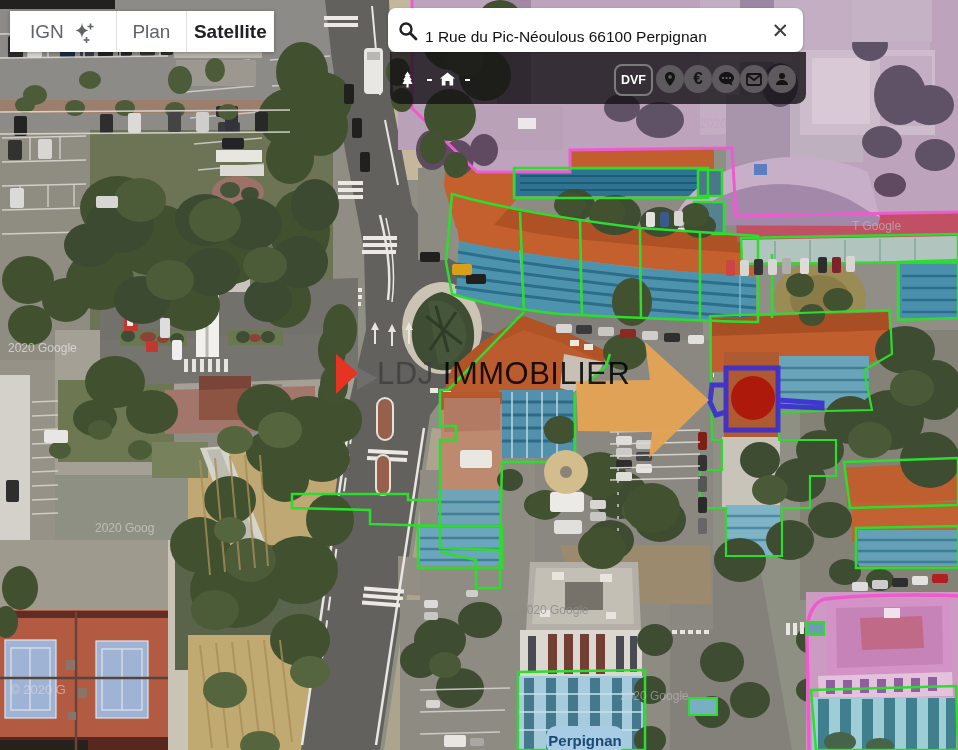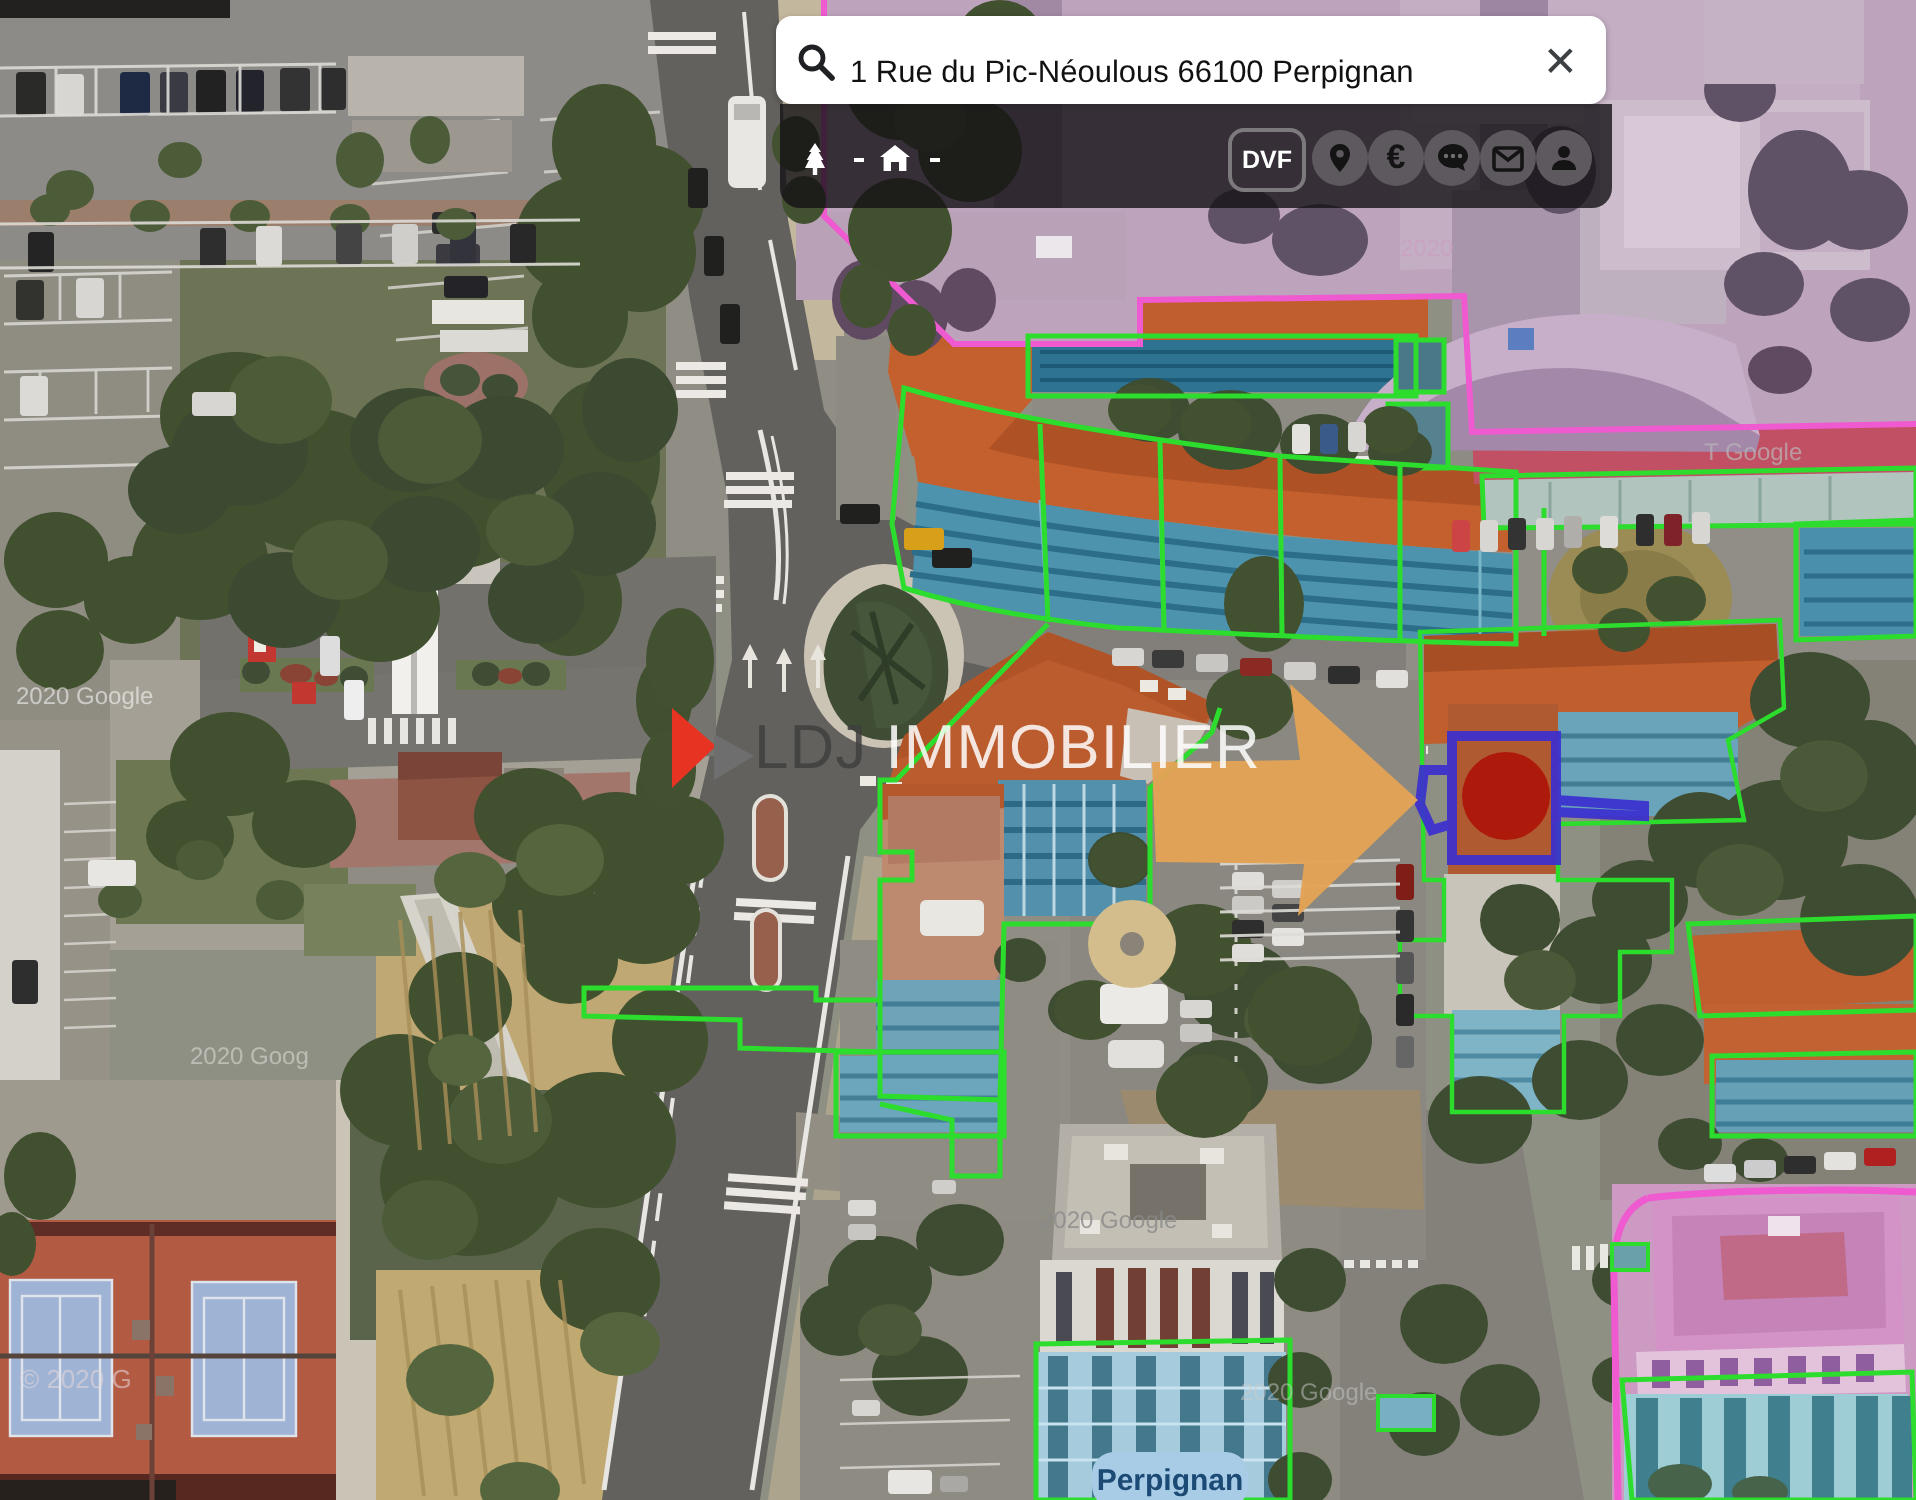--- a/index.html
+++ b/index.html
@@ -12,21 +12,21 @@
 #panel{position:absolute;left:388px;top:0;width:418px;height:104px}
 #sbar{position:absolute;left:0;top:8px;width:415px;height:44px;background:#fff;border-radius:8px;box-shadow:0 1px 3px rgba(0,0,0,.25)}
 #hint{position:absolute;left:38px;top:0px;font-size:14px;color:#8f959b;white-space:nowrap}
 #addr{position:absolute;left:37px;top:20px;font-size:15.5px;font-weight:normal;color:#111;white-space:nowrap}
 #xbtn{position:absolute;right:14px;top:11px;font-size:21px;color:#3c4043}
 #tbar{position:absolute;left:2px;top:52px;width:416px;height:52px;background:rgba(20,17,21,.80);border-radius:0 0 10px 10px}
 .circ{position:absolute;top:13px;width:28px;height:28px;border-radius:50%;background:#5d595e;display:flex;align-items:center;justify-content:center}
 #dvf{position:absolute;left:224px;top:12px;width:35px;height:28px;border:2px solid #7d7a7e;border-radius:8px;color:#ffffff;font-size:12.5px;font-weight:bold;display:flex;align-items:center;justify-content:center}
 #ldj{position:absolute;left:377px;top:356px;font-size:31px;color:#4c4c4c;letter-spacing:0.5px;opacity:.85}
 #ldj b{font-weight:normal;color:#3f3f3f}
-#ldj span{color:#ffffff}
+#ldj span{color:#000000}
 #perp{position:absolute;left:546px;top:726px;width:78px;height:28px;background:#a8cbe6;border-radius:11px;color:#1b4a74;font-weight:bold;font-size:15px;display:flex;align-items:center;justify-content:center}
 </style></head><body>
 <div id="wrap">
 <svg id="map" width="958" height="750" viewBox="0 0 958 750">
 
 <rect width="958" height="750" fill="#8f9084"></rect>
 
 <rect x="0" y="0" width="335" height="138" fill="#8d8b87"></rect>
 <rect x="0" y="0" width="115" height="9" fill="#222120"></rect>
 <rect x="85" y="130" width="260" height="215" fill="#6d7355"></rect>
@@ -763,20 +763,29 @@
 <path d="M357 367 L377 378 L357 390 Z" fill="#6e6e6e"></path>
 
 <text x="8" y="352" class="" fill="#ffffff" opacity=".55" font-size="12" font-family="Liberation Sans,sans-serif">2020 Google</text>
 <text x="95" y="532" fill="#ffffff" opacity=".4" font-size="12" font-family="Liberation Sans,sans-serif">2020 Goog</text>
 <text x="520" y="614" fill="#8a8a8a" opacity=".8" font-size="12" font-family="Liberation Sans,sans-serif">2020 Google</text>
 <text x="852" y="230" fill="#b8b8b8" opacity=".7" font-size="12" font-family="Liberation Sans,sans-serif">T Google</text>
 <text x="620" y="700" fill="#cccccc" opacity=".5" font-size="12" font-family="Liberation Sans,sans-serif">2020 Google</text>
 <text x="700" y="128" fill="#c9a2c2" opacity=".9" font-size="12" font-family="Liberation Sans,sans-serif">2020</text>
 
 </svg>
+<div id="maptype">
+      <div class="seg s1">IGN&nbsp;&nbsp;<svg width="22" height="24" viewBox="0 0 22 24" style="margin-top:2px">
+          <path d="M8 2 C8.7 6.2 10.2 8.3 14.5 9.5 C10.2 10.7 8.7 12.8 8 17 C7.3 12.8 5.8 10.7 1.5 9.5 C5.8 8.3 7.3 6.2 8 2 Z" fill="#5f6368"></path>
+          <path d="M16.5 2.5 L16.5 8.5 M13.5 5.5 L19.5 5.5" stroke="#5f6368" stroke-width="1.6"></path>
+          <path d="M12.5 16 L12.5 22 M9.5 19 L15.5 19" stroke="#5f6368" stroke-width="1.6"></path>
+        </svg></div>
+      <div class="seg s2">Plan</div>
+      <div class="seg s3">Satellite</div>
+    </div>
 <div id="panel">
  <div id="sbar">
   <svg style="position:absolute;left:10px;top:13px" width="20" height="20" viewBox="0 0 20 20">
           <circle cx="8" cy="8" r="5.5" fill="none" stroke="#202124" stroke-width="2.4"></circle>
           <line x1="12.5" y1="12.5" x2="18" y2="18" stroke="#202124" stroke-width="2.8" stroke-linecap="round"></line>
         </svg>
   <div id="addr">1 Rue du Pic-Néoulous 66100 Perpignan</div>
   <div id="xbtn">✕</div>
  </div>
  <div id="tbar">

